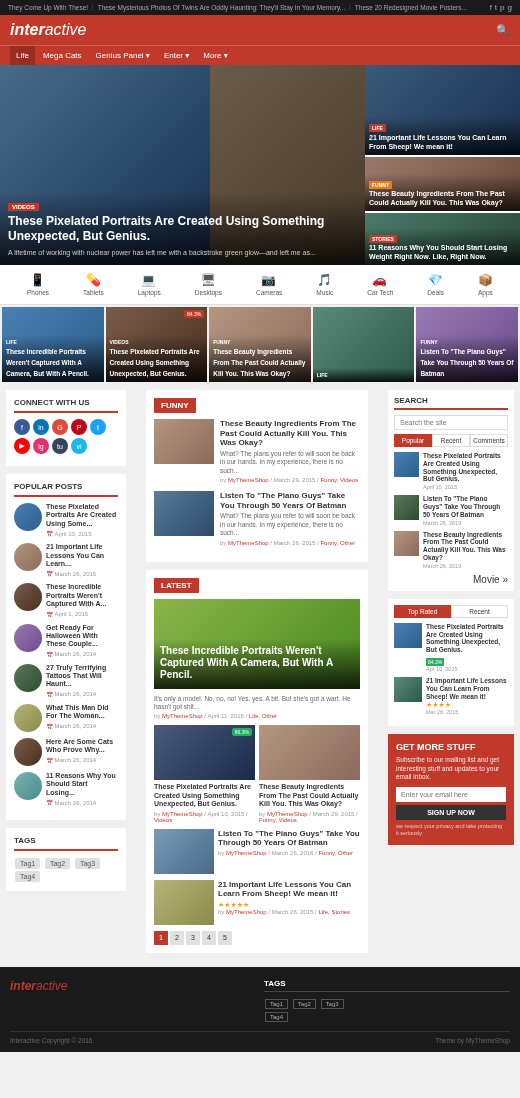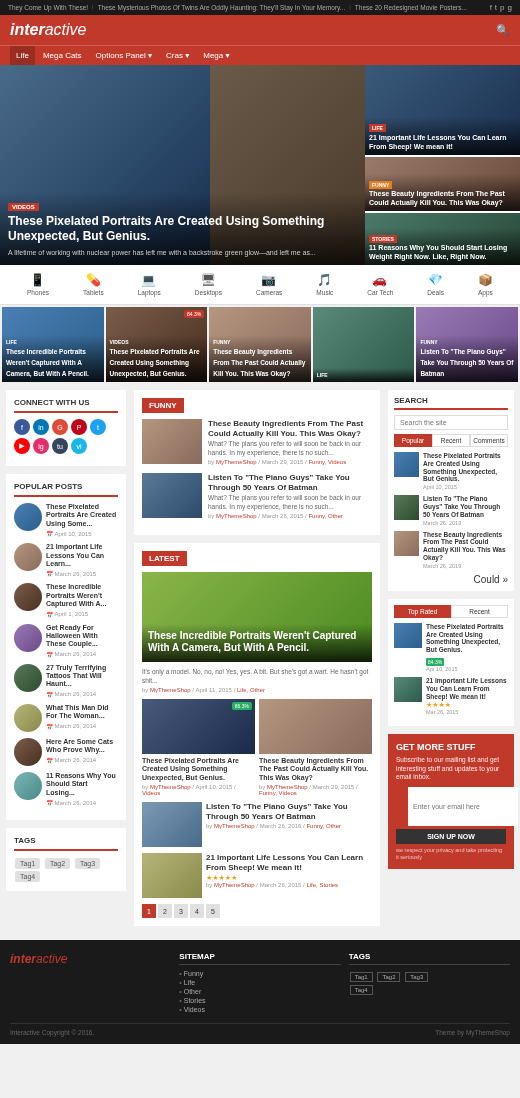--- a/index.html
+++ b/index.html
@@ -153,21 +153,21 @@
     .tr-thumb-1 { background: linear-gradient(135deg, #4a7fb5, #2c5f8a); }
     .tr-thumb-2 { background: linear-gradient(135deg, #5a8a7a, #2d5a4a); }
     .tr-info { flex: 1; }
     .tr-title { font-size: 6.5px; font-weight: bold; color: #333; line-height: 1.2; margin-bottom: 1px; }
     .tr-meta { font-size: 5.5px; color: #999; }
     .badge-percent { background: #27ae60; color: #fff; font-size: 5px; padding: 1px 2px; border-radius: 1px; display: inline-block; }
 
     .newsletter-box { background: #c0392b; padding: 8px; margin-bottom: 8px; }
     .nl-title { font-size: 9px; font-weight: bold; color: #fff; text-transform: uppercase; margin-bottom: 4px; }
     .nl-text { font-size: 6.5px; color: rgba(255,255,255,0.9); line-height: 1.3; margin-bottom: 5px; }
-    .nl-input { width: 100%; border: none; padding: 16px 5px; font-size: 7px; margin-bottom: 3px; margin-left: 12px; }
+    .nl-input { width: 100%; border: none; padding: 4px 5px; font-size: 7px; margin-bottom: 3px; }
     .nl-btn { width: 100%; background: #333; color: #fff; border: none; padding: 4px; font-size: 7px; cursor: pointer; text-transform: uppercase; font-weight: bold; }
     .nl-fine-print { font-size: 5.5px; color: rgba(255,255,255,0.7); margin-top: 3px; line-height: 1.3; }
 
     
     .footer { background: #1a1a1a; padding: 12px 10px 8px; }
     .footer-grid { display: flex; gap: 8px; }
     .footer-col { flex: 1; }
     .footer-logo { color: #fff; font-size: 12px; font-weight: bold; font-style: italic; margin-bottom: 6px; }
     .footer-logo span { color: #c0392b; }
     .footer-col-title { color: #fff; font-size: 8px; font-weight: bold; text-transform: uppercase; border-bottom: 1px solid #444; padding-bottom: 3px; margin-bottom: 5px; }
@@ -206,27 +206,27 @@
 </div>
 
 <div class="nav-bar">
   <div class="nav-item active">
     <span>Life</span>
   </div>
   <div class="nav-item">
     <span>Mega Cats</span>
   </div>
   <div class="nav-item">
-    <span>Options Panel ▾</span>
+    <span>Genius Panel ▾</span>
   </div>
   <div class="nav-item">
-    <span>Cras ▾</span>
+    <span>Enter ▾</span>
   </div>
   <div class="nav-item">
-    <span>Mega ▾</span>
+    <span>More ▾</span>
   </div>
 </div>
 
 <div style="display:flex; height:200px;">
 
   <div class="hero-main" style="flex:1; position:relative; overflow:hidden;">
     <div class="hero-main-img" style="width:100%;height:100%;background:linear-gradient(135deg,#4a6a8a 0%,#2c4a6a 40%,#1a3050 70%,#0d1e30 100%);"></div>
     <div style="position:absolute;top:0;right:0;width:155px;height:100%;background:linear-gradient(135deg,#6a5a4a 0%,#4a3a2a 100%);"></div>
     <div class="hero-overlay">
       <div class="hero-tag">VIDEOS</div>
@@ -330,21 +330,21 @@
   </div>
   <div class="feat-item">
     <div class="feat-img feat-img-funny2"></div>
     <div class="feat-overlay">
       <span class="feat-tag">FUNNY</span>
       <span class="feat-title">Listen To "The Piano Guys" Take You Through 50 Years Of Batman</span>
     </div>
   </div>
 </div>
 
-<div style="display:flex;gap:0;padding:6px;background:#f0f0f0;">
+<div style="display:flex;gap:12px;padding:6px;background:#f0f0f0;">
 
   <div class="sidebar">
 
     <div class="sidebar-section">
       <div class="sidebar-title">CONNECT WITH US</div>
       <div class="social-icons">
         <div class="s-icon si-fb">f</div>
         <div class="s-icon si-li">in</div>
         <div class="s-icon si-gp">G</div>
         <div class="s-icon si-pi">P</div>
@@ -559,21 +559,21 @@
           <div class="sr-date">March 26, 2019</div>
         </div>
       </div>
       <div class="search-result">
         <div class="sr-thumb sr-thumb-3"></div>
         <div class="sr-info">
           <div class="sr-title">These Beauty Ingredients From The Past Could Actually Kill You. This Was Okay?</div>
           <div class="sr-date">March 26, 2019</div>
         </div>
       </div>
-      <div style="text-align:right;margin-top:3px;">Could »</div>
+      <div style="text-align:right;margin-top:3px;">Movie »</div>
     </div>
 
     <div class="top-rated-section">
       <div class="top-rated-tabs">
         <div class="tr-tab active">Top Rated</div>
         <div class="tr-tab">Recent</div>
       </div>
       <div class="tr-item">
         <div class="tr-thumb tr-thumb-1"></div>
         <div class="tr-info">
@@ -607,28 +607,20 @@
 <div class="footer">
   <div class="footer-grid">
 
     <div class="footer-col">
       <div class="footer-logo">
         <span>inter</span><span style="color:#c0392b;font-weight:300;">active</span>
       </div>
     </div>
 
 
-    <div class="footer-col">
-      <div class="footer-col-title">SITEMAP</div>
-      <a class="footer-link">Funny</a>
-      <a class="footer-link">Life</a>
-      <a class="footer-link">Other</a>
-      <a class="footer-link">Stories</a>
-      <a class="footer-link">Videos</a>
-    </div>
 
 
     <div class="footer-col">
       <div class="footer-col-title">TAGS</div>
       <span class="footer-tag">Tag1</span>
       <span class="footer-tag">Tag2</span>
       <span class="footer-tag">Tag3</span>
       <br>
       <span class="footer-tag">Tag4</span>
     </div>

